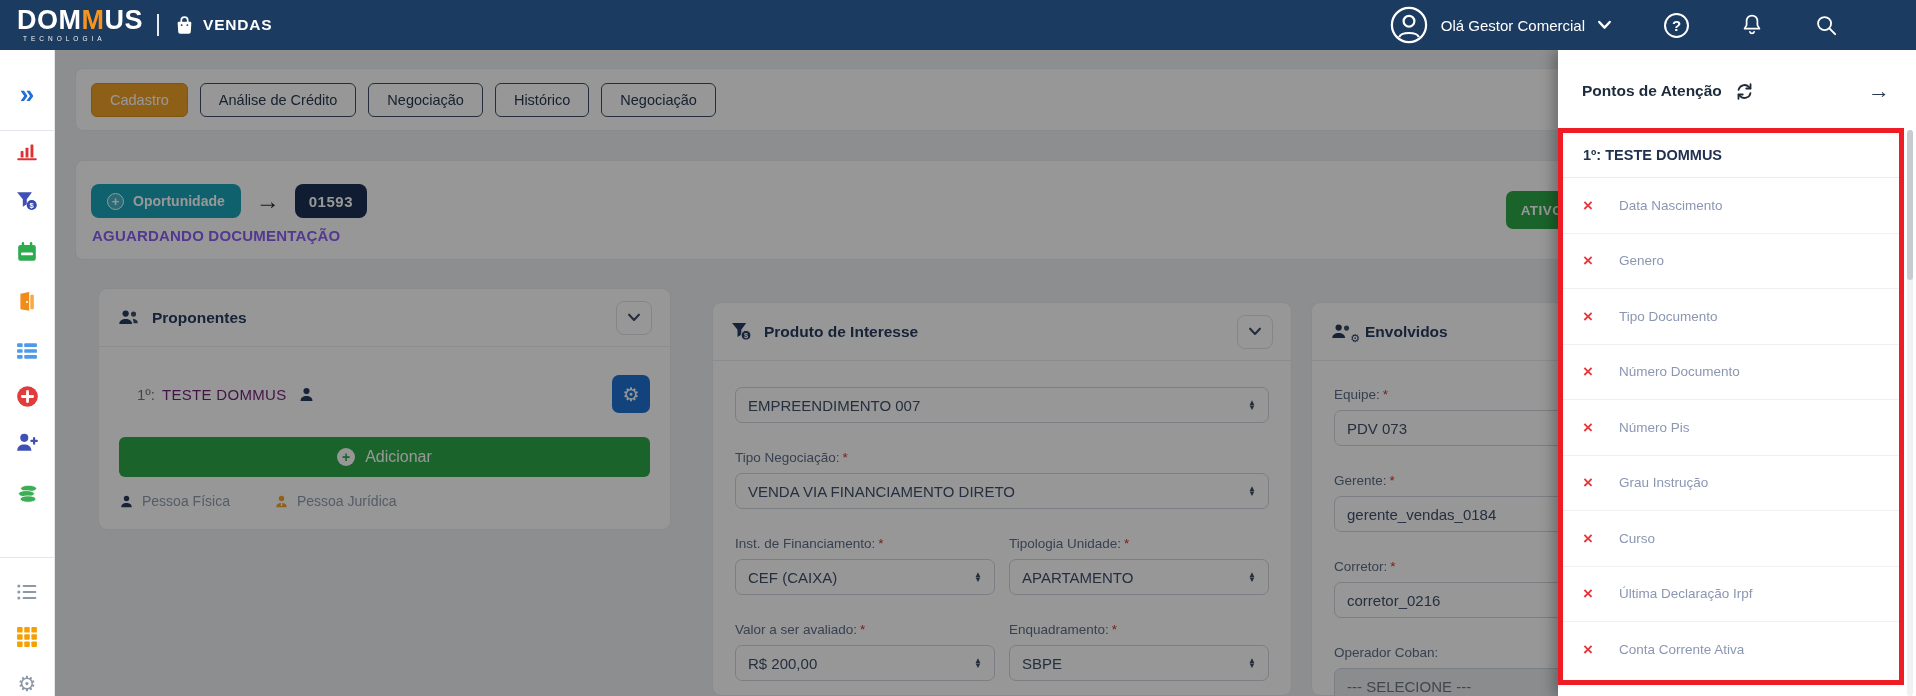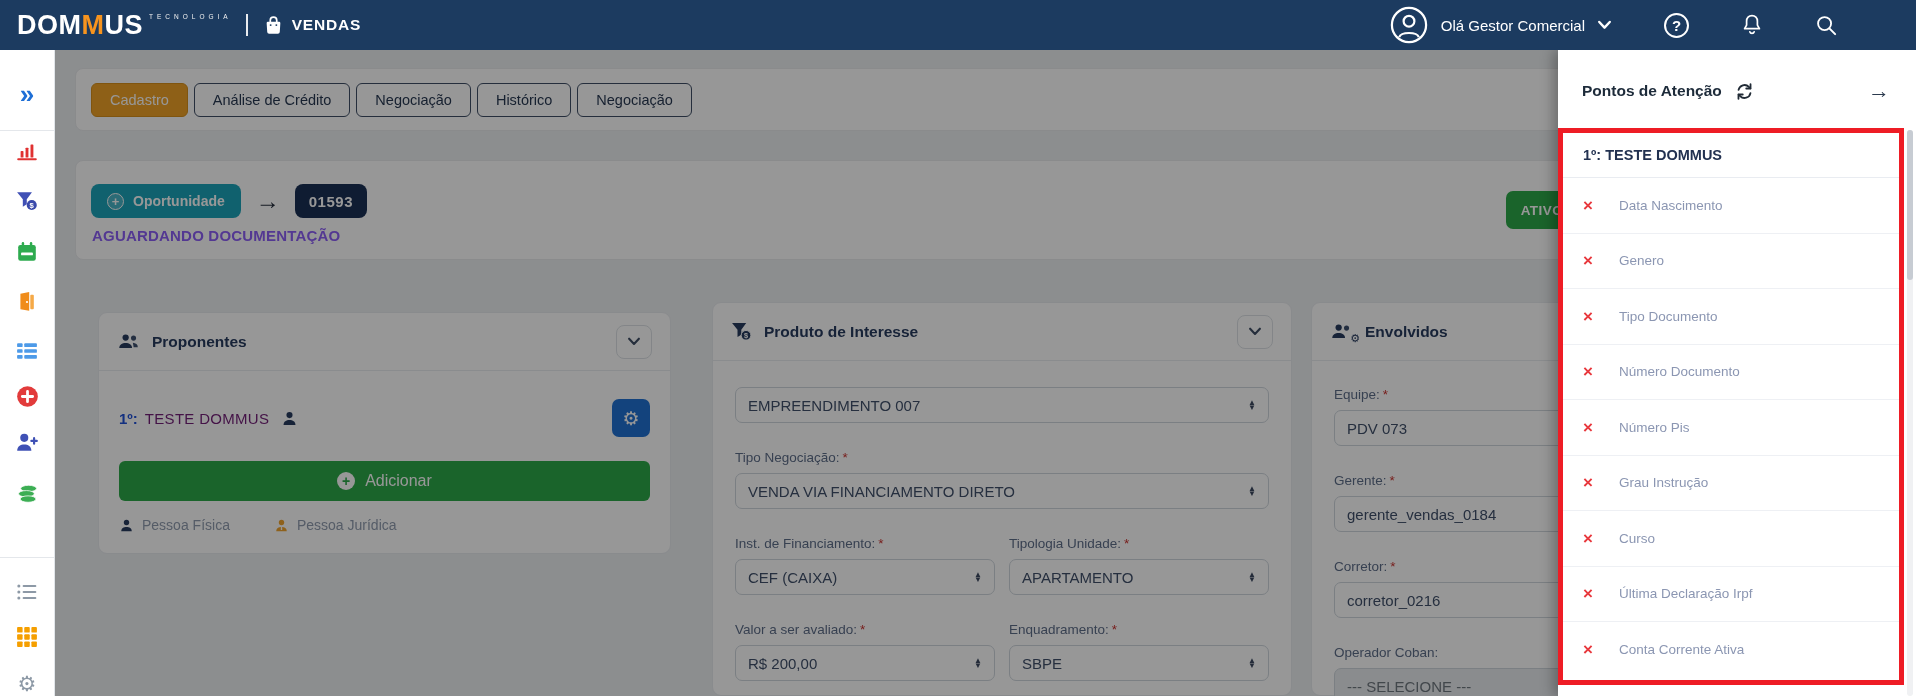--- a/index.html
+++ b/index.html
@@ -3,21 +3,21 @@
 <meta charset="utf-8">
 <style>
   * { margin:0; padding:0; box-sizing:border-box; }
   html,body { width:1916px; height:696px; overflow:hidden; }
   body { font-family:"Liberation Sans", sans-serif; }
   .frame { position:relative; width:1916px; height:696px; background:#eceff2; overflow:hidden; }
 
   
   .navbar { position:absolute; top:0; left:0; width:1916px; height:50px; background:#1c3b60; z-index:60;
             display:flex; align-items:center; color:#fff; }
-  .logo-wrap { margin-left:17px; display:flex; flex-direction:row; line-height:1; }
+  .logo-wrap { margin-left:17px; display:flex; flex-direction:column; line-height:1; }
   .logo-main { font-size:27px; font-weight:bold; letter-spacing:0.5px; }
   .logo-main .m2 { color:#f7941e; }
   .logo-sub { font-size:6.5px; letter-spacing:4px; margin-top:2px; margin-left:6px; color:#f2f2f2; }
   .nav-sep { width:2px; height:22px; background:#ffffff; margin:0 16px 0 14px; opacity:.9; }
   .app-title { display:flex; align-items:center; gap:9px; font-weight:bold; font-size:15.5px; letter-spacing:0.8px; }
   .nav-right { margin-left:auto; display:flex; align-items:center; margin-right:78px; gap:0; }
   .avatar-circ { width:38px; height:38px; }
   .greeting { font-size:15px; margin-left:13px; }
   .nav-chevron { margin-left:12px; display:flex; }
   .nav-icon { margin-left:52px; display:flex; align-items:center; cursor:pointer; }
@@ -39,21 +39,21 @@
   
   .card { position:absolute; background:#fff; border:1px solid #e7eaee; border-radius:9px; z-index:10; }
   .card-head { height:58px; border-bottom:1px solid #e9ecef; display:flex; align-items:center; padding:0 18px; color:#24385c; }
   .card-title { font-size:15.5px; font-weight:bold; margin-left:12px; color:#24385c; }
   .chev-btn { margin-left:auto; width:36px; height:34px; border:1px solid #dde1e6; border-radius:8px; background:#fff;
               display:flex; align-items:center; justify-content:center; color:#3c4b63; cursor:pointer; }
 
   
   .tabs-card { position:absolute; left:75px; top:68px; width:1525px; height:63px; background:#fff;
                border-radius:8px; border:1px solid #e8eaed; z-index:10; display:flex; align-items:center;
-               padding-left:15px; gap:6px; }
+               padding-left:15px; gap:12px; }
   .tab { padding:8px 18px; border-radius:6px; font-size:14.5px; cursor:pointer;
          border:1px solid #3c4b63; color:#24354f; background:#fff; }
   .tab.active { background:#f0a124; border-color:#d78d15; color:#fff; }
 
   
   .opp-card { position:absolute; left:75px; top:160px; width:1525px; height:100px; background:#fff;
               border-radius:8px; border:1px solid #e8eaed; z-index:10; }
   .opp-badges { display:flex; align-items:center; gap:15px; margin:23px 0 0 15px; }
   .badge-teal { background:#17a2b8; color:#fff; font-weight:bold; font-size:14px; border-radius:8px;
                 height:34px; display:flex; align-items:center; gap:9px; padding:0 16px; cursor:pointer; }
@@ -61,24 +61,24 @@
                display:flex; align-items:center; justify-content:center; font-size:13px; font-weight:bold; line-height:1; }
   .opp-arrow { font-size:24px; font-weight:bold; color:#1d2635; line-height:1; }
   .badge-navy { background:#152b52; color:#fff; font-weight:bold; font-size:15px; border-radius:8px;
                 height:34px; display:flex; align-items:center; padding:0 14px; letter-spacing:0.5px; }
   .opp-status { margin:9px 0 0 16px; font-size:15px; font-weight:bold; color:#8b5cf6; letter-spacing:0.2px; }
   .badge-ativo { position:absolute; left:1430px; top:30px; width:72px; height:38px; background:#28a745;
                  border-radius:7px; color:#fff; font-weight:bold; font-size:13.5px;
                  display:flex; align-items:center; justify-content:center; letter-spacing:0.5px; }
 
   
-  #card-proponentes { left:98px; top:312px; width:573px; height:242px; }
+  #card-proponentes { left:98px; top:288px; width:573px; height:242px; }
   .prop-body { padding:14px 20px 0; }
   .prop-row { display:flex; align-items:center; margin-top:14px; }
-  .prop-pos { font-weight:bold; font-size:15px; color:#1d4ed8; }
+  .prop-pos { font-weight:normal; font-size:15px; color:#737373;margin-left:18px; }
   .prop-name { font-size:15px; color:#701a75; margin-left:7px; letter-spacing:0.3px; }
   .prop-person { margin-left:12px; color:#24385c; display:flex; }
   .gear-btn { margin-left:auto; width:38px; height:38px; background:#1d6fd2; border:none; border-radius:7px;
               color:#fff; font-size:19px; display:flex; align-items:center; justify-content:center; cursor:pointer; }
   .add-btn { margin-top:24px; width:100%; height:40px; background:#28a745; border:none; border-radius:6px;
              color:#fff; font-size:16px; display:flex; align-items:center; justify-content:center; gap:10px; cursor:pointer; }
   .add-plus { width:18px; height:18px; border-radius:50%; background:#fff; color:#28a745; font-weight:bold;
               font-size:14px; display:flex; align-items:center; justify-content:center; line-height:1; }
   .legend-row { display:flex; align-items:center; gap:44px; margin-top:16px; }
   .legend-item { display:flex; align-items:center; gap:8px; font-size:14px; color:#8e9aad; }

